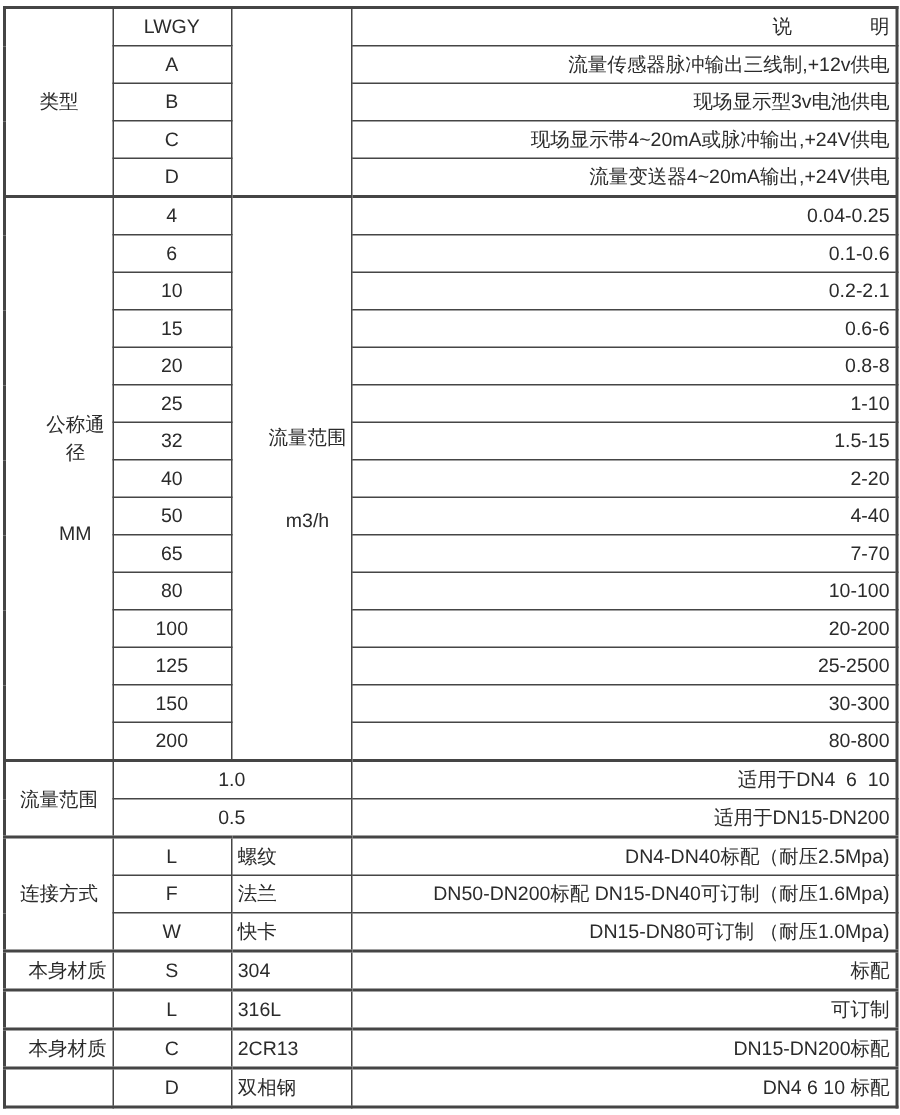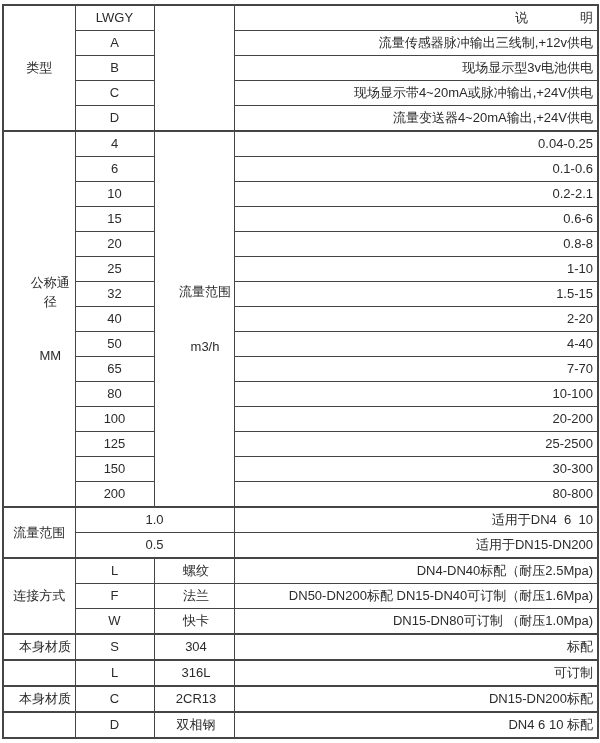--- a/index.html
+++ b/index.html
@@ -19,21 +19,21 @@
     color:#2b2b2b;
     height:24px;
     padding:0;
     text-align:center;
     vertical-align:middle;
     white-space:pre-wrap;
     overflow:hidden;
     line-height:1.35;
   }
   td.c4{text-align:right;padding-left:4px;padding-right:4px;}
-  td.c3l{text-align:center;padding-left:4px;}
+  td.c3l{text-align:left;padding-left:4px;}
   td.c1left{text-align:left;padding-left:15px;}
   tr.sec td{border-top-width:2px;}
   .lbl2 div{line-height:19px;margin-left:22px;}
 </style>
 </head>
 <body>
 
 <div class="wrap">
 <table class="spec">
   <colgroup>

